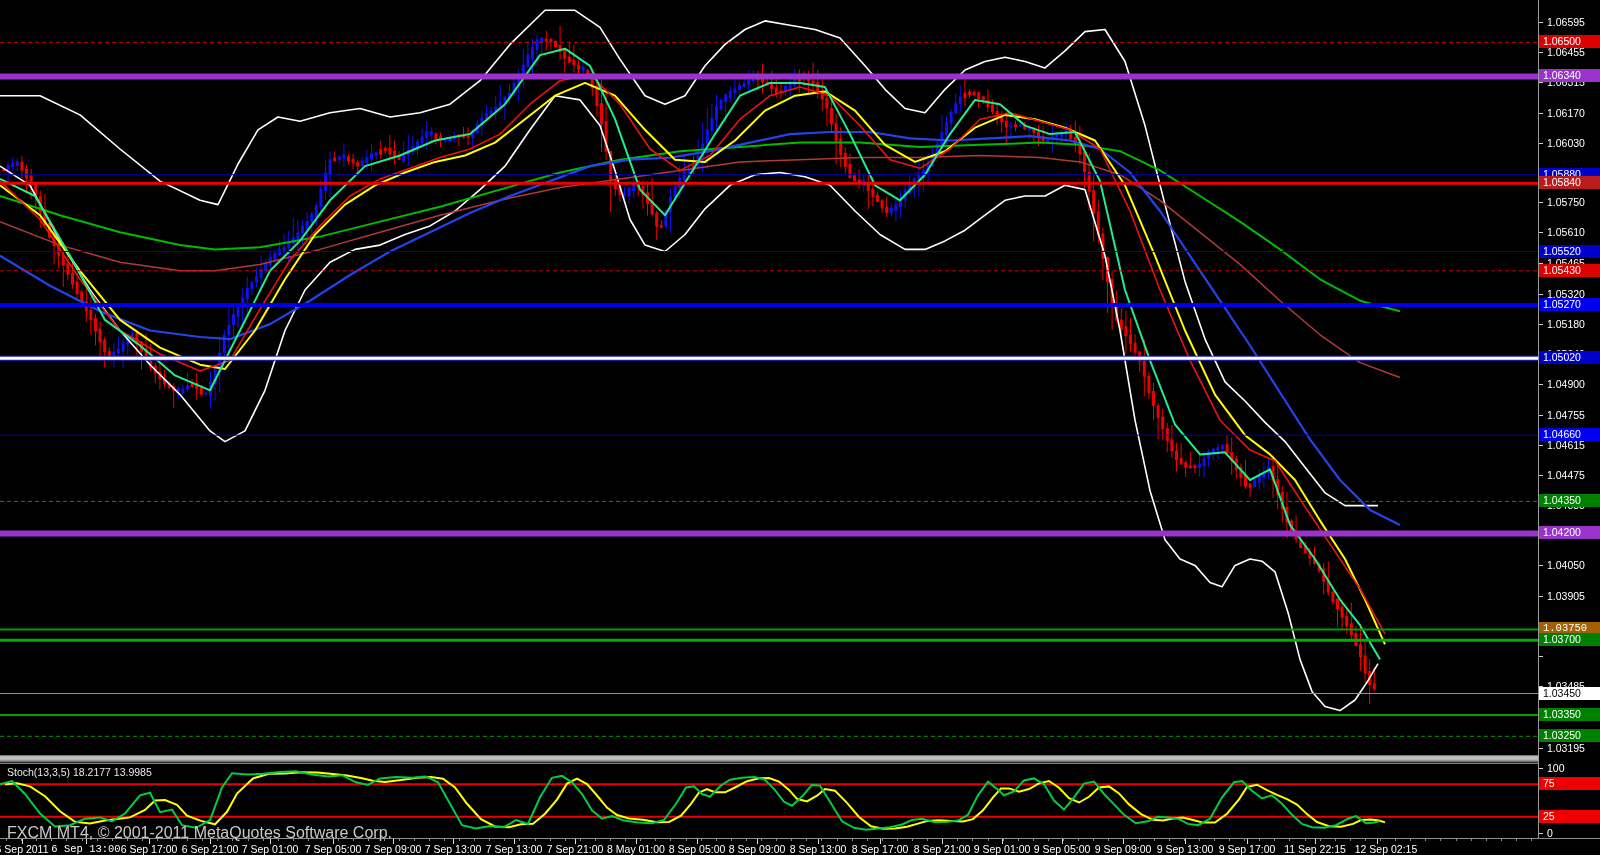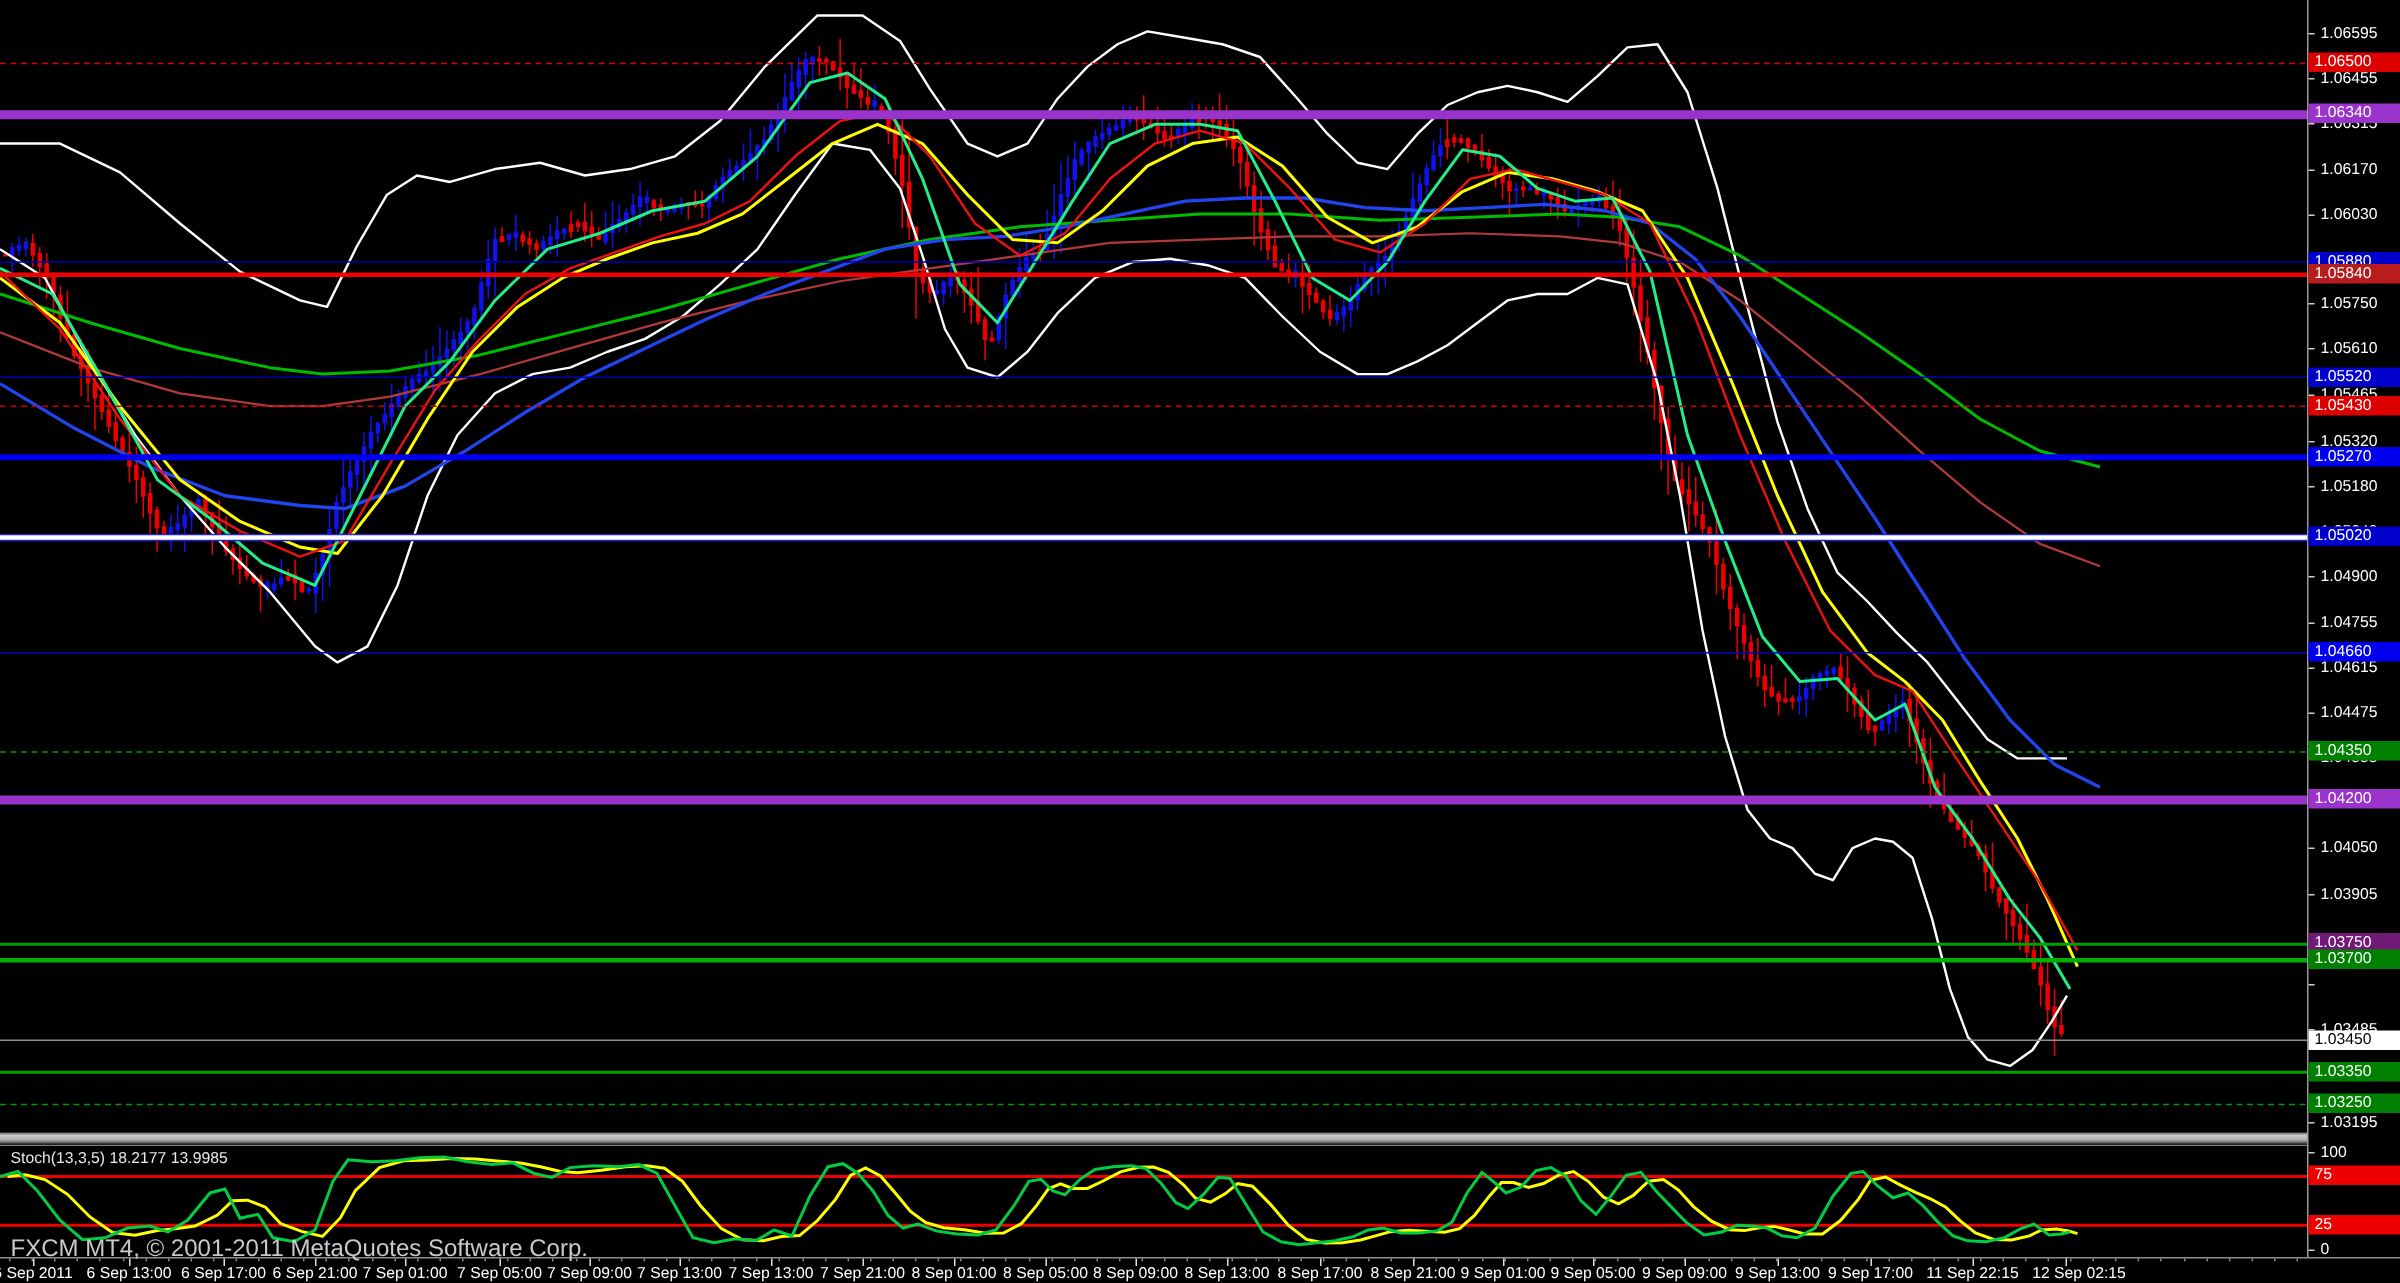--- a/index.html
+++ b/index.html
@@ -717,21 +717,21 @@
       <div class="ptag" style="top: 69.45px; background: rgb(153, 51, 204);">1.06340</div>
       <div class="ptag" style="top: 167.674px; background: rgb(0, 0, 204);">1.05880</div>
       <div class="ptag" style="top: 176.215px; background: #b91c1c;">1.05840</div>
       <div class="ptag" style="top: 244.544px; background: rgb(0, 0, 204);">1.05520</div>
       <div class="ptag" style="top: 263.762px; background: rgb(221, 0, 0);">1.05430</div>
       <div class="ptag" style="top: 297.926px; background: rgb(0, 0, 238);">1.05270</div>
       <div class="ptag" style="top: 351.309px; background: rgb(0, 0, 204);">1.05020</div>
       <div class="ptag" style="top: 428.179px; background: rgb(0, 0, 238);">1.04660</div>
       <div class="ptag" style="top: 494.374px; background: rgb(0, 128, 0);">1.04350</div>
       <div class="ptag" style="top: 526.403px; background: rgb(153, 51, 204);">1.04200</div>
-      <div class="ptag" style="top: 622.491px; background: #701a75;">1.03750</div>
+      <div class="ptag" style="top: 622.491px; background: #a16207; font-family: Liberation Mono, monospace;">1.03750</div>
       <div class="ptag" style="top: 633.168px; background: rgb(0, 128, 0);">1.03700</div>
       <div class="ptag" style="top: 686.55px; background: rgb(255, 255, 255); color: rgb(0, 0, 0);">1.03450</div>
       <div class="ptag" style="top: 707.903px; background: rgb(0, 128, 0);">1.03350</div>
       <div class="ptag" style="top: 729.256px; background: rgb(0, 128, 0);">1.03250</div>
       <div class="pmark" style="top: 768px;"></div>
       <div class="ptick" style="top: 762px;">100</div>
       <div class="ptag" style="top: 777.25px; background: rgb(238, 0, 0);">75</div>
       <div class="ptag" style="top: 809.75px; background: rgb(238, 0, 0);">25</div>
       <div class="pmark" style="top: 833px;"></div>
       <div class="ptick" style="top: 827px;">0</div>
@@ -835,39 +835,39 @@
       <div class="tminor" style="left: 1440px;"></div>
       <div class="tminor" style="left: 1456px;"></div>
       <div class="tminor" style="left: 1471px;"></div>
       <div class="tminor" style="left: 1486px;"></div>
       <div class="tminor" style="left: 1501px;"></div>
       <div class="tminor" style="left: 1516px;"></div>
       <div class="tminor" style="left: 1531px;"></div>
       <div class="ttick" style="left: 22px;"></div>
       <div class="tlabel" style="left: 22px;">6 Sep 2011</div>
       <div class="ttick" style="left: 86px;"></div>
-      <div class="tlabel" style="left: 86px;">6 Sep 13:00</div>
+      <div class="tlabel" style="left: 86px; font-family: Liberation Mono, monospace;">6 Sep 13:00</div>
       <div class="ttick" style="left: 149px;"></div>
       <div class="tlabel" style="left: 149px;">6 Sep 17:00</div>
       <div class="ttick" style="left: 210px;"></div>
       <div class="tlabel" style="left: 210px;">6 Sep 21:00</div>
       <div class="ttick" style="left: 270px;"></div>
       <div class="tlabel" style="left: 270px;">7 Sep 01:00</div>
       <div class="ttick" style="left: 333px;"></div>
       <div class="tlabel" style="left: 333px; text-align: right;">7 Sep 05:00</div>
       <div class="ttick" style="left: 393px;"></div>
       <div class="tlabel" style="left: 393px;">7 Sep 09:00</div>
       <div class="ttick" style="left: 453px;"></div>
       <div class="tlabel" style="left: 453px;">7 Sep 13:00</div>
       <div class="ttick" style="left: 514px;"></div>
       <div class="tlabel" style="left: 514px;">7 Sep 13:00</div>
       <div class="ttick" style="left: 575px;"></div>
       <div class="tlabel" style="left: 575px;">7 Sep 21:00</div>
       <div class="ttick" style="left: 636px;"></div>
-      <div class="tlabel" style="left: 636px;">8 Sep 01:00</div>
+      <div class="tlabel" style="left: 636px;">8 May 01:00</div>
       <div class="ttick" style="left: 697px;"></div>
       <div class="tlabel" style="left: 697px;">8 Sep 05:00</div>
       <div class="ttick" style="left: 757px;"></div>
       <div class="tlabel" style="left: 757px;">8 Sep 09:00</div>
       <div class="ttick" style="left: 818px;"></div>
       <div class="tlabel" style="left: 818px;">8 Sep 13:00</div>
       <div class="ttick" style="left: 880px;"></div>
       <div class="tlabel" style="left: 880px;">8 Sep 17:00</div>
       <div class="ttick" style="left: 942px;"></div>
       <div class="tlabel" style="left: 942px;">8 Sep 21:00</div>

